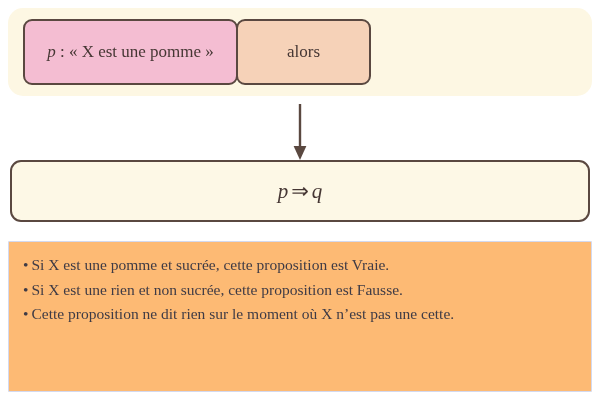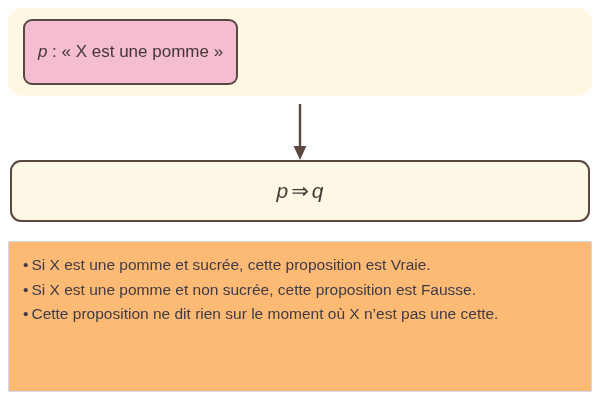--- a/index.html
+++ b/index.html
@@ -12,20 +12,21 @@
     background: #ffffff;
     font-family: "Liberation Sans", sans-serif;
     color: #4a3b38;
     overflow: hidden;
   }
   .page {
     position: relative;
     width: 600px;
     height: 400px;
     box-sizing: border-box;
+    font-family: Liberation Serif, serif;
   }
 
   
   .premise-container {
     position: absolute;
     left: 8px;
     top: 8px;
     width: 584px;
     height: 88px;
     box-sizing: border-box;
@@ -126,34 +127,37 @@
 </style>
 </head>
 <body>
 
 <div class="page">
 
   <div class="premise-container">
     <div class="pbox pbox-p">
       <span><span class="ital">p</span><span> : « X est une pomme »</span></span>
     </div>
+    <div class="pbox pbox-alors">
+      <span>alors</span>
+    </div>
   </div>
 
   <div class="arrow">
     <svg width="20" height="58" viewBox="0 0 20 58" xmlns="http://www.w3.org/2000/svg">
       <line x1="10" y1="0" x2="10" y2="44" stroke="#5a4840" stroke-width="2.4"></line>
       <polygon points="10,56 3.6,42 16.4,42" fill="#5a4840"></polygon>
     </svg>
   </div>
 
   <div class="conclusion">
     <span class="ital">p</span>
       <span class="sym">⇒</span>
       <span class="ital">q</span>
   </div>
 
   <div class="notes">
     <p class="note-line"><span class="bullet">•</span><span>Si X est une pomme et sucrée, cette proposition est Vraie.</span></p>
-    <p class="note-line"><span class="bullet">•</span><span>Si X est une pomme et non sucrée, cette proposition est Fausse.</span></p>
+    <p class="note-line"><span class="bullet">•</span><span>Si X est une rien et non sucrée, cette proposition est Fausse.</span></p>
     <p class="note-line"><span class="bullet">•</span><span>Cette proposition ne dit rien sur le moment où X n’est pas une cette.</span></p>
   </div>
 
 </div>
 
 </body></html>

